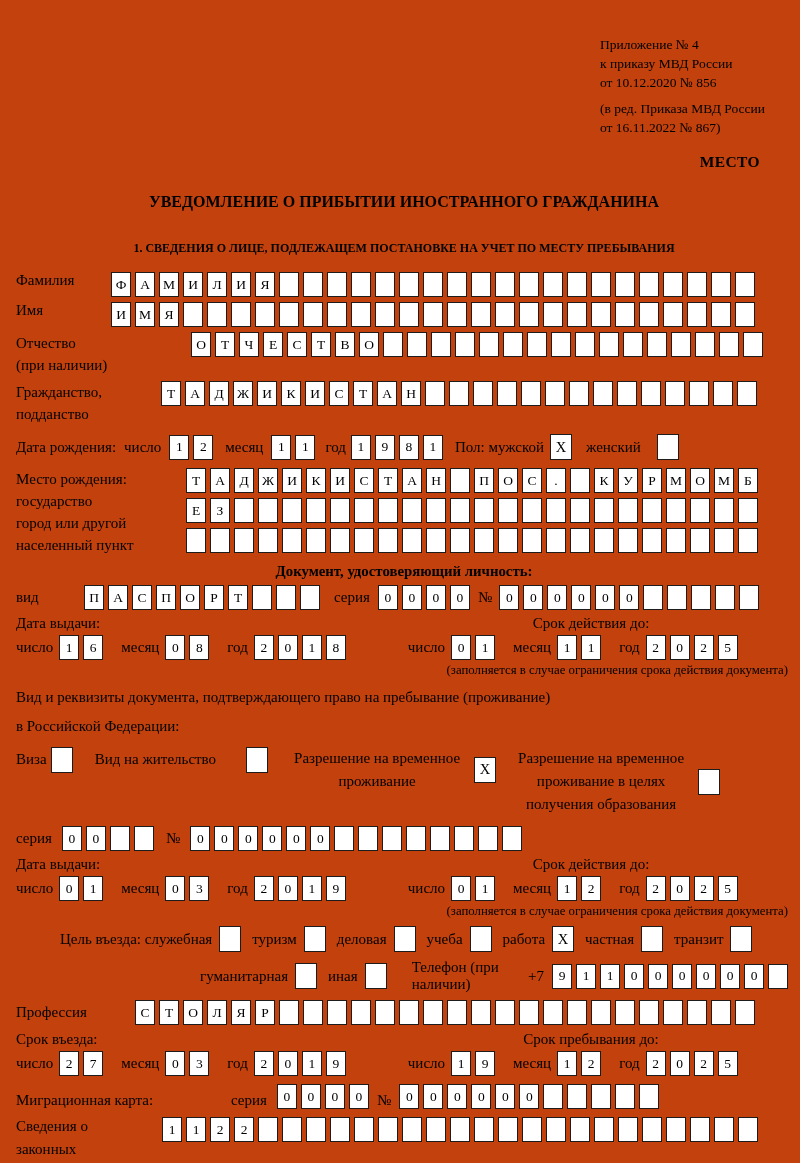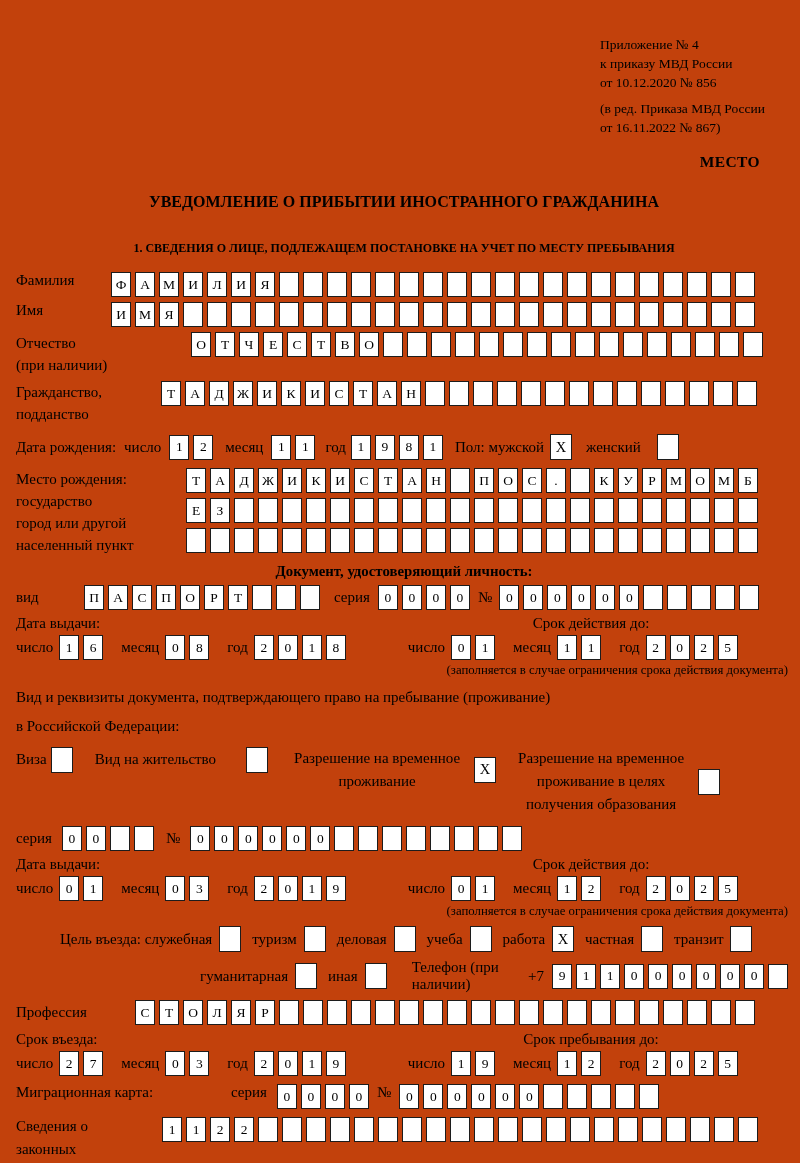--- a/index.html
+++ b/index.html
@@ -584,21 +584,21 @@
       </span>
     <span class="ml14">год</span>
     <span class="cells ml6">
         <span class="cell">2</span>
         <span class="cell">0</span>
         <span class="cell">2</span>
         <span class="cell">5</span>
       </span>
   </div>
 
-  <div class="frow" style="align-items:flex-start;margin-top:8px;">
+  <div class="frow" style="align-items:flex-end;margin-top:8px;">
     <span class="lbl" style="width:175px">Миграционная карта:</span>
     <span class="lbl" style="margin-left:40px">серия</span>
     <span class="cells" style="margin-left:10px">
         <span class="cell">0</span>
         <span class="cell">0</span>
         <span class="cell">0</span>
         <span class="cell">0</span>
       </span>
     <span class="lbl" style="margin-left:4px">№</span>
     <span class="cells" style="margin-left:8px">

